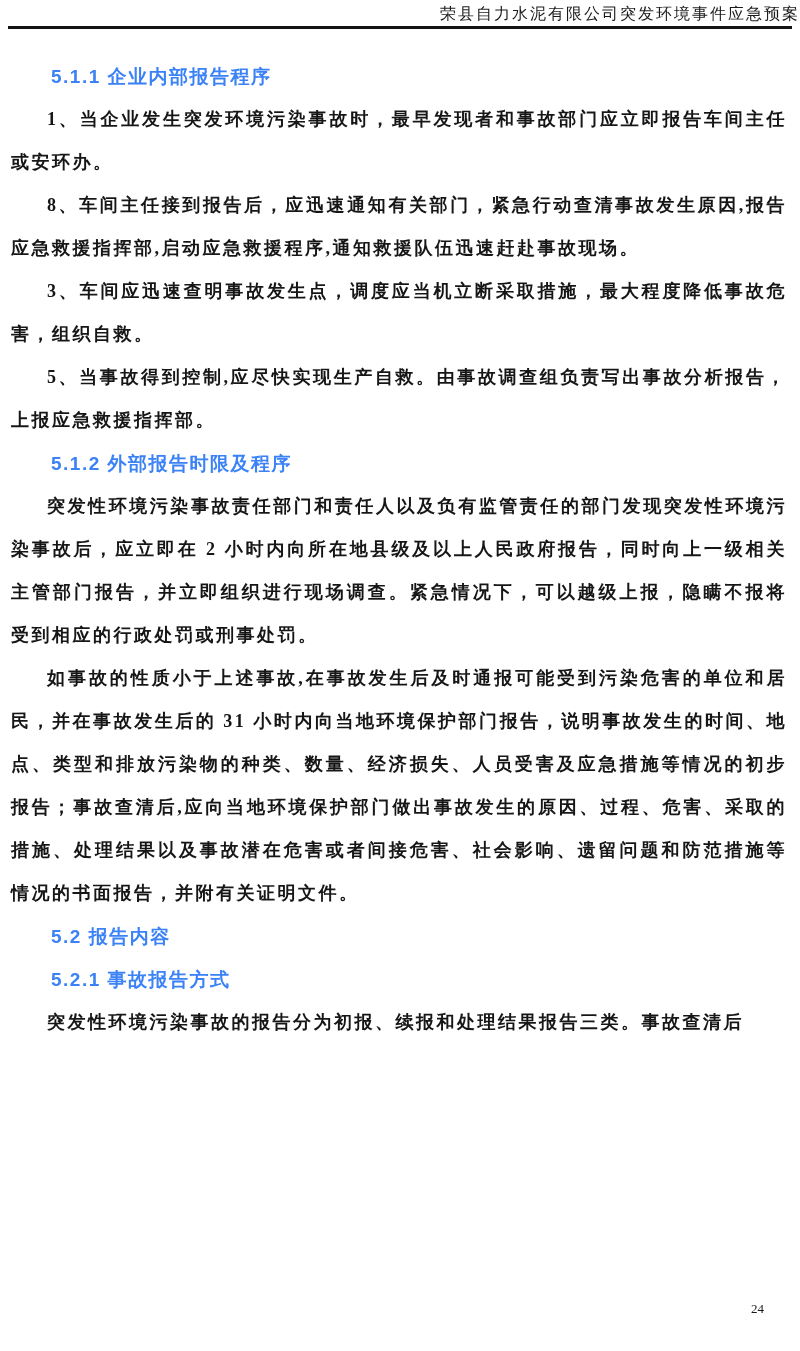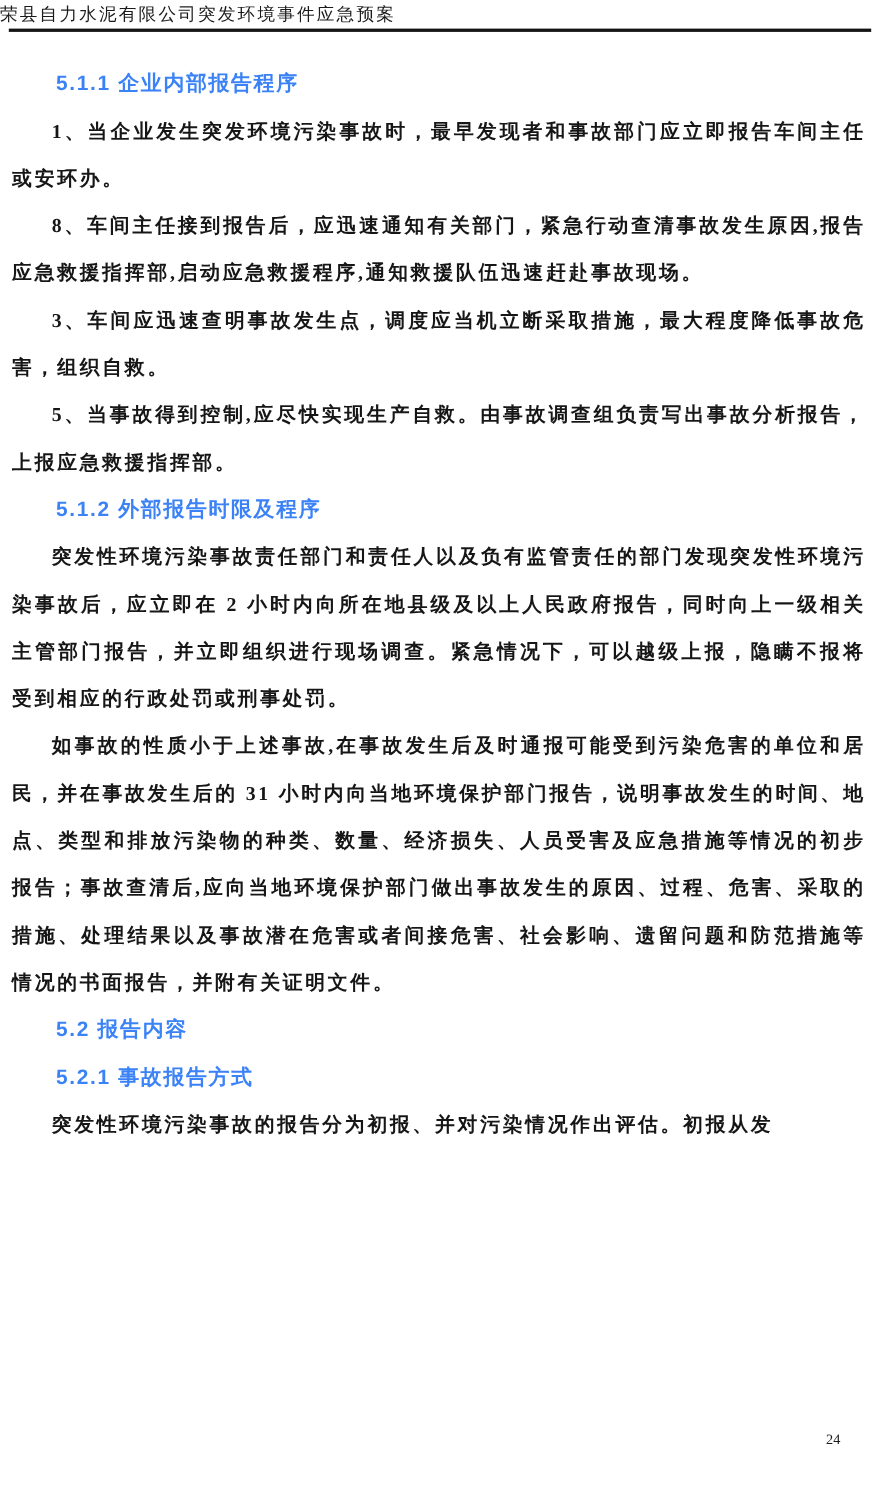--- a/index.html
+++ b/index.html
@@ -11,21 +11,21 @@
   }
   .doc-page {
     position: relative;
     width: 800px; height: 1351px;
     background: #ffffff;
     color: #161616;
     font-family: "Liberation Serif", "DejaVu Serif", serif;
   }
   .page-header-title {
     padding-top: 3px;
-    text-align: left;
+    text-align: right;
     font-size: 16px;
     line-height: 22px;
     letter-spacing: 2px;
     color: #1a1a1a;
   }
   .header-rule {
     margin: 1px 8px 0 8px;
     border: none;
     border-top: 3px solid #141414;
     height: 0;
@@ -87,19 +87,19 @@
 
     <p class="para">突发性环境污染事故责任部门和责任人以及负有监管责任的部门发现突发性环境污染事故后，应立即在 2 小时内向所在地县级及以上人民政府报告，同时向上一级相关主管部门报告，并立即组织进行现场调查。紧急情况下，可以越级上报，隐瞒不报将受到相应的行政处罚或刑事处罚。</p>
 
 
     <p class="para">如事故的性质小于上述事故,在事故发生后及时通报可能受到污染危害的单位和居民，并在事故发生后的 31 小时内向当地环境保护部门报告，说明事故发生的时间、地点、类型和排放污染物的种类、数量、经济损失、人员受害及应急措施等情况的初步报告；事故查清后,应向当地环境保护部门做出事故发生的原因、过程、危害、采取的措施、处理结果以及事故潜在危害或者间接危害、社会影响、遗留问题和防范措施等情况的书面报告，并附有关证明文件。</p>
 
     <h2 class="heading">5.2 报告内容</h2>
 
     <h2 class="heading">5.2.1 事故报告方式</h2>
 
-    <p class="para">突发性环境污染事故的报告分为初报、并对污染情况作出评估。初报从发</p>
+    <p class="para">突发性环境污染事故的报告分为初报、续报和处理结果报告三类。事故查清后</p>
 
   </main>
 
   <div class="page-number">24</div>
 
 </div>
 
 </body></html>

